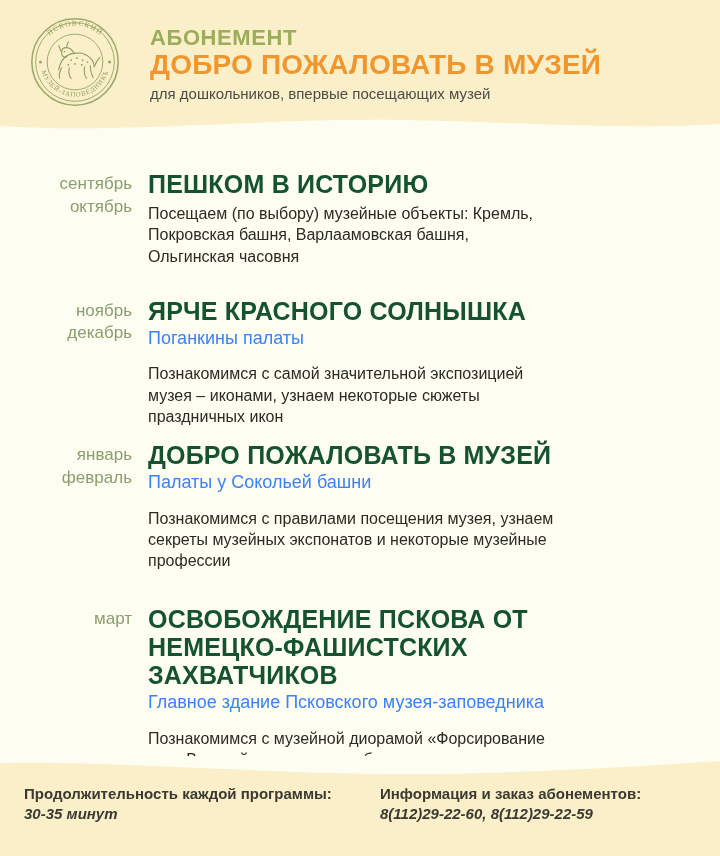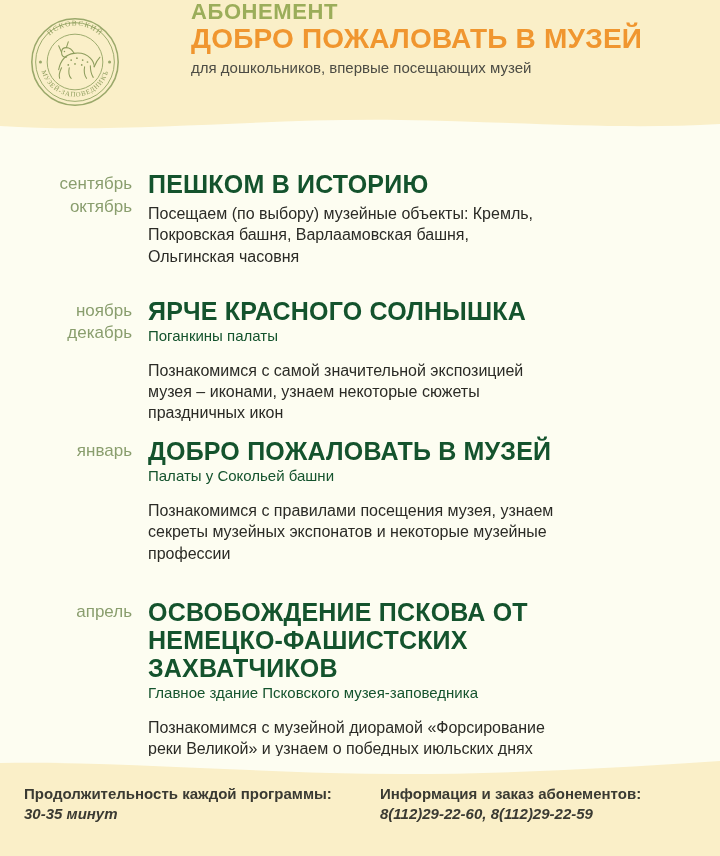--- a/index.html
+++ b/index.html
@@ -61,22 +61,22 @@
     flex: 0 0 150px;
   }
   .logo-seal {
     width: 96px;
     height: 96px;
     display: block;
   }
 
   
   .header-text {
+    padding-top: 26px;
     flex: 1 1 auto;
-    margin-left: 41px;
   }
   .kicker {
     font-size: 22px;
     font-weight: bold;
     letter-spacing: 0.6px;
     color: #9bad5a;
     line-height: 1.05;
     margin: 0 0 1px 0;
     font-family: "Liberation Sans Narrow", "Liberation Sans", sans-serif;
   }
@@ -137,22 +137,22 @@
   .prog-title {
     font-size: 25px;
     font-weight: bold;
     color: #14532d;
     line-height: 1.12;
     letter-spacing: 0.2px;
     margin: 0;
     font-family: "Liberation Sans Narrow", "Liberation Sans", sans-serif;
   }
   .prog-venue {
-    font-size: 15px;
-    color: #14532d;
+    font-size: 18px;
+    color: #3b82f6;
     line-height: 1.25;
     margin: 2px 0 0 0;
   }
   .prog-desc {
     font-size: 16px;
     color: #2b2b26;
     line-height: 1.33;
     margin: 7px 0 0 0;
     max-width: 512px;
   }
@@ -287,31 +287,32 @@
       <div class="prog-content">
         <div class="prog-title">ЯРЧЕ КРАСНОГО СОЛНЫШКА</div>
         <div class="prog-venue">Поганкины палаты</div>
         <div class="prog-desc gap">Познакомимся с самой значительной экспозицией музея – иконами, узнаем некоторые сюжеты праздничных икон</div>
       </div>
     </div>
 
     <div class="program p3">
       <div class="months">
         <span class="month-line">январь</span>
+        <span class="month-line">февраль</span>
       </div>
       <div class="prog-content">
         <div class="prog-title">ДОБРО ПОЖАЛОВАТЬ В МУЗЕЙ</div>
         <div class="prog-venue">Палаты у Сокольей башни</div>
         <div class="prog-desc gap">Познакомимся с правилами посещения музея, узнаем секреты музейных экспонатов и некоторые музейные профессии</div>
       </div>
     </div>
 
     <div class="program p4">
       <div class="months">
-        <span class="month-line">апрель</span>
+        <span class="month-line">март</span>
       </div>
       <div class="prog-content">
         <div class="prog-title">ОСВОБОЖДЕНИЕ ПСКОВА ОТ НЕМЕЦКО-ФАШИСТСКИХ ЗАХВАТЧИКОВ</div>
         <div class="prog-venue">Главное здание Псковского музея-заповедника</div>
         <div class="prog-desc gap">Познакомимся с музейной диорамой «Форсирование реки Великой» и узнаем о победных июльских днях 1944 года</div>
       </div>
     </div>
 
   </div>
 

